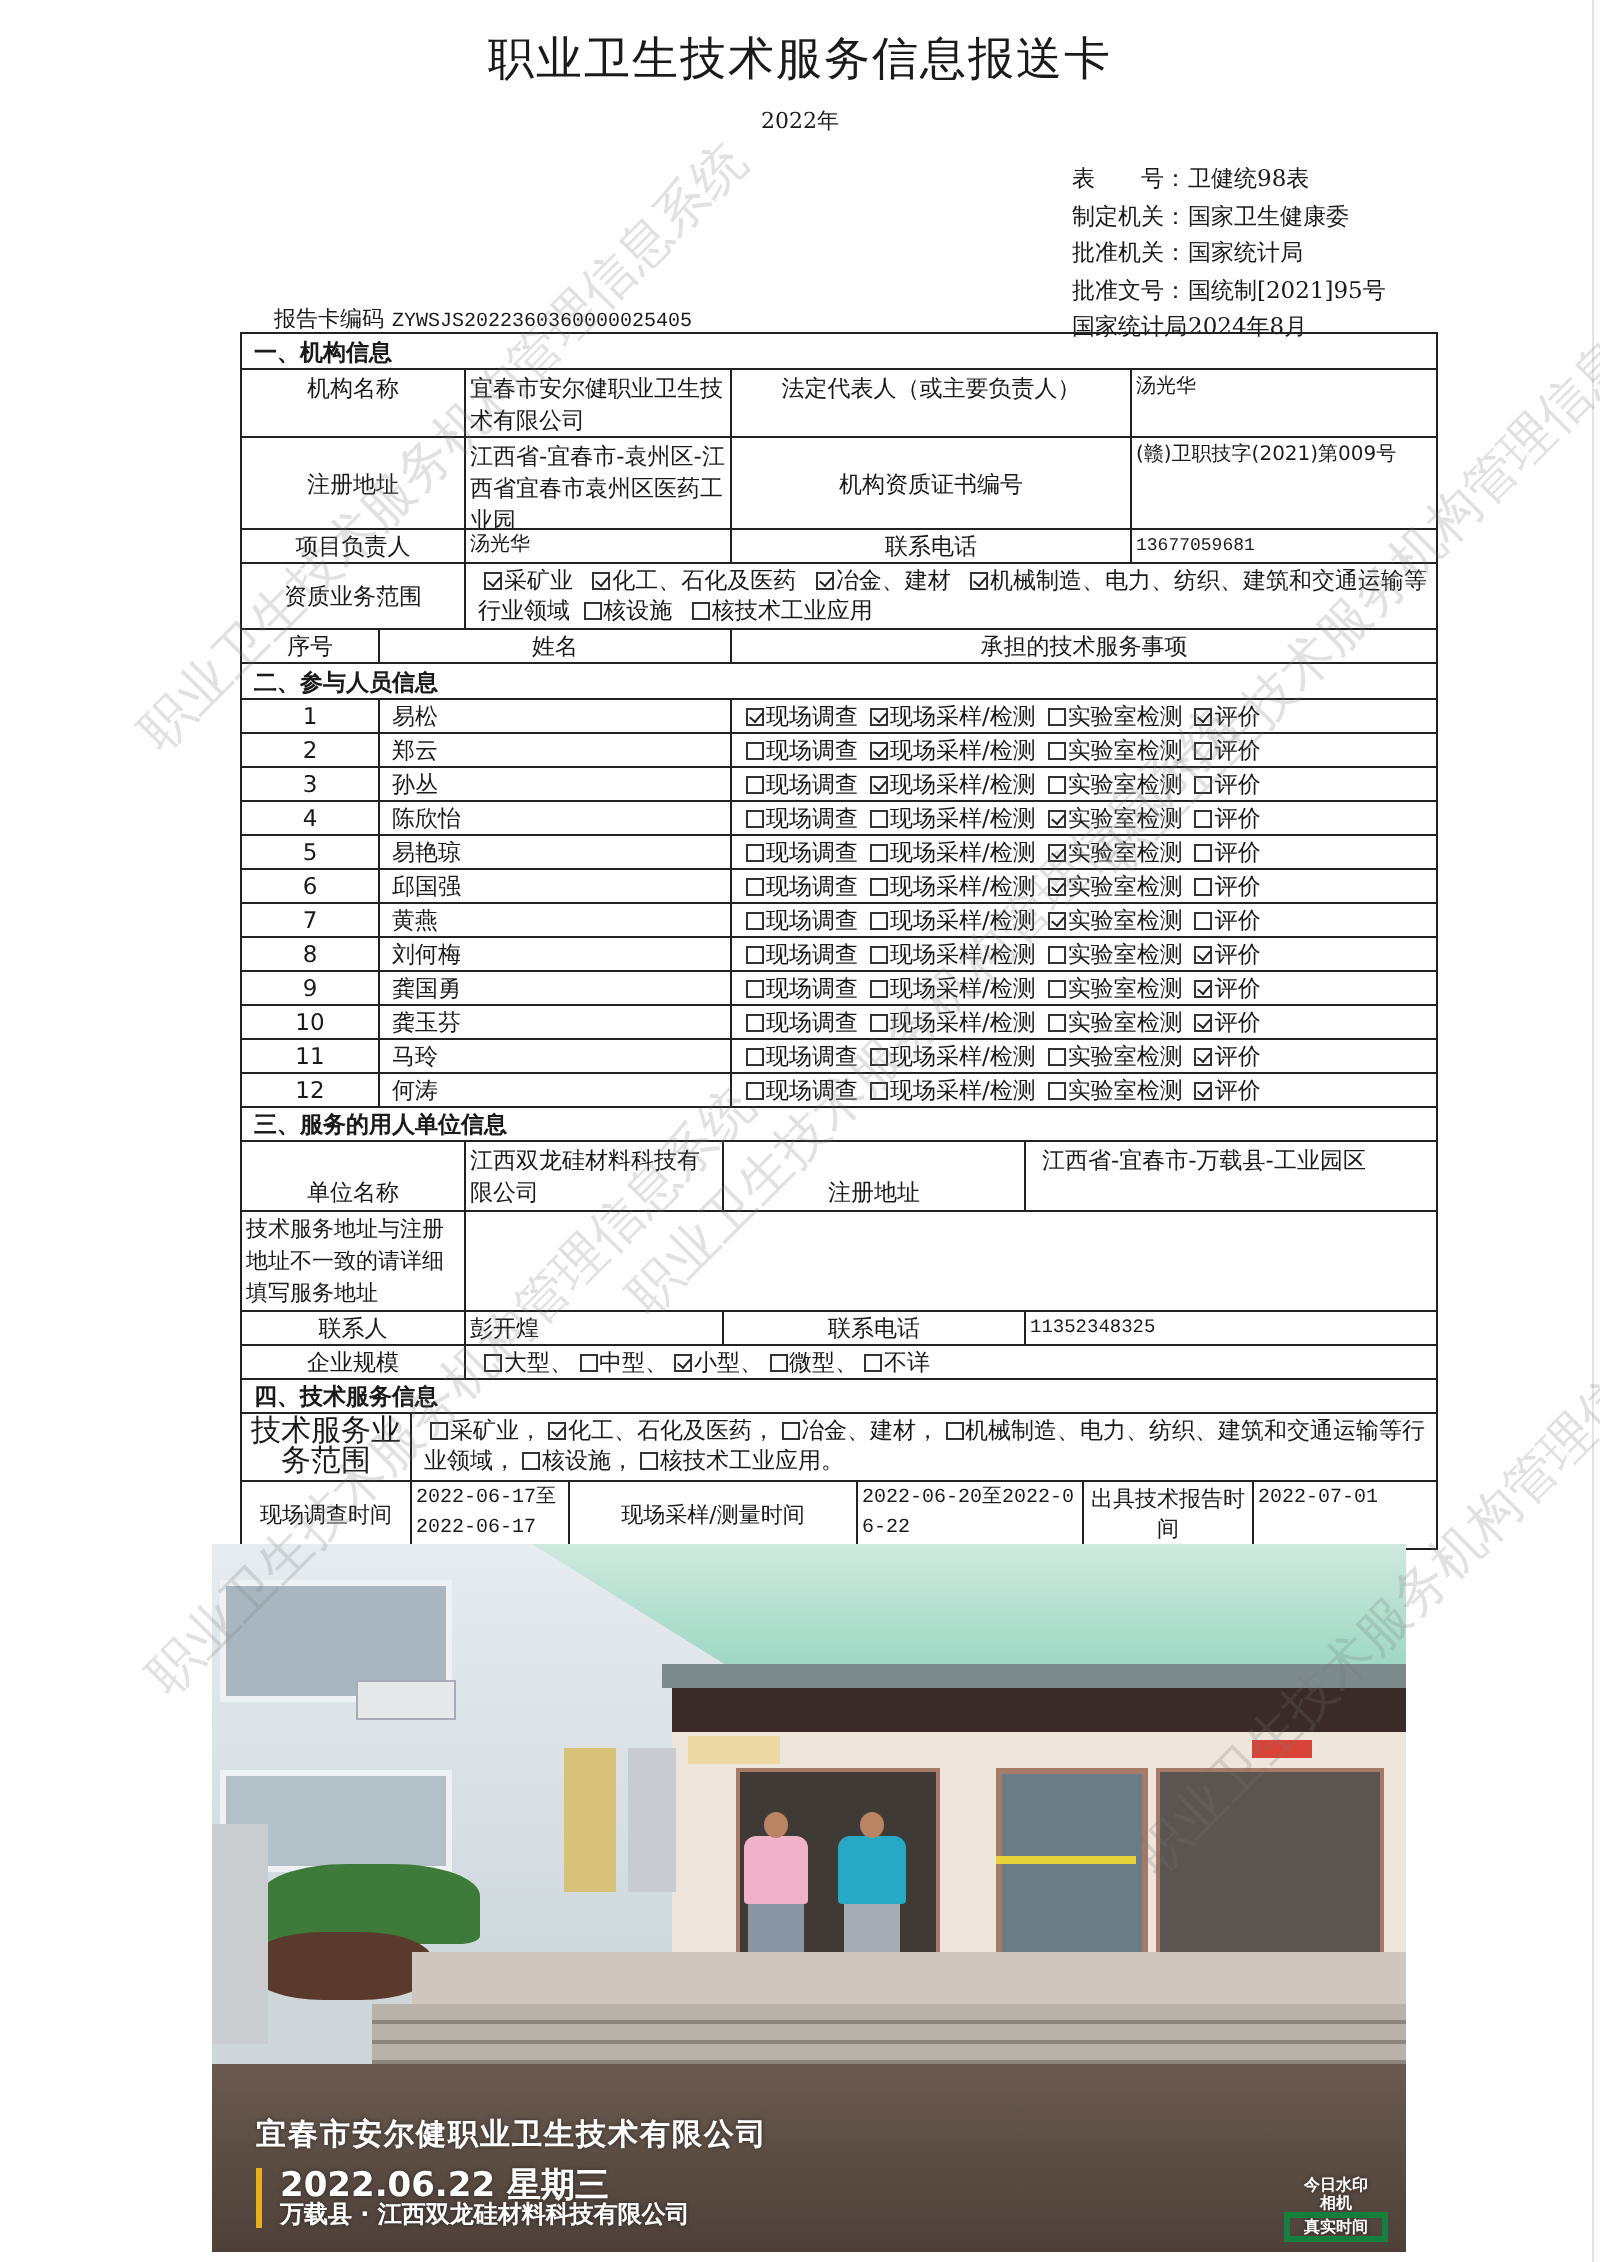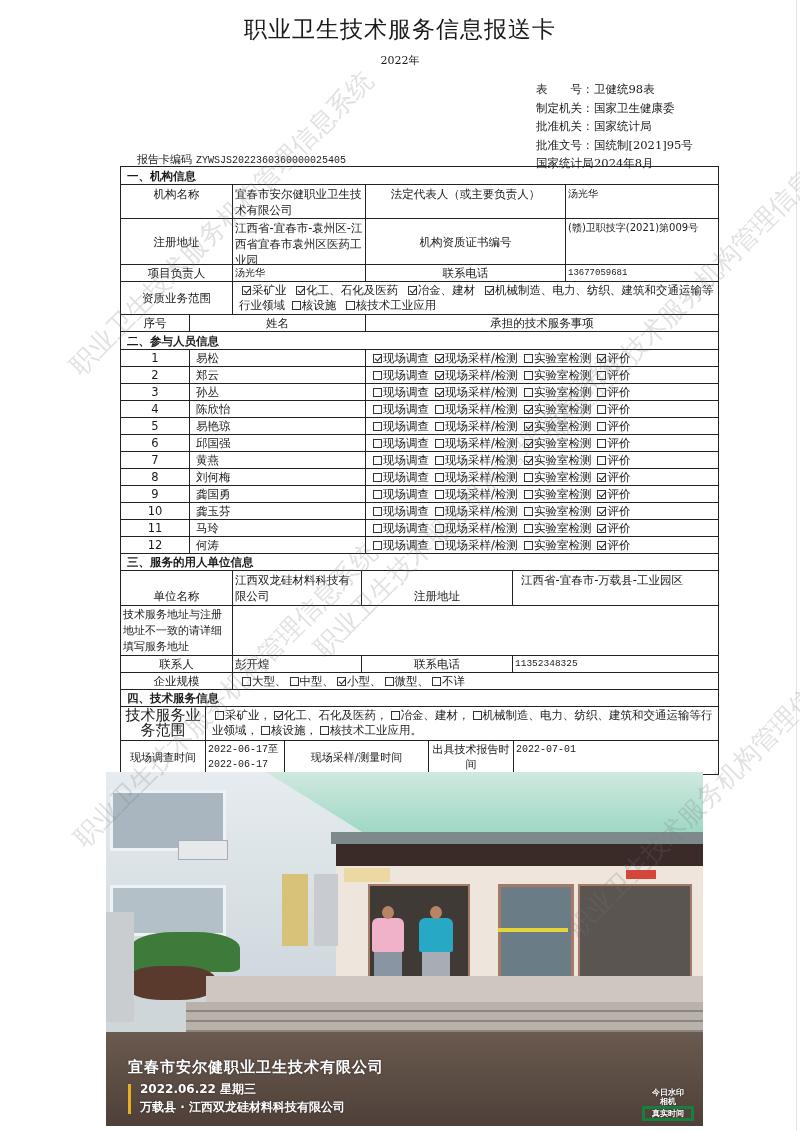--- a/index.html
+++ b/index.html
@@ -208,20 +208,21 @@
   <div class="r" style="height:33px">
     <div class="c ctr" style="width:85px;font-size:15px;line-height:15px">技术服务业务范围</div>
     <div class="c" style="flex:1;line-height:15px;padding-left:6px">
       <span><span class="cb"></span><span>采矿业，</span></span><span><span class="cb on"></span><span>化工、石化及医药，</span></span><span><span class="cb"></span><span>冶金、建材，</span></span><span><span class="cb"></span><span>机械制造、电力、纺织、建筑和交通运输等行业领域，</span></span><span><span class="cb"></span><span>核设施，</span></span><span><span class="cb"></span><span>核技术工业应用。</span></span>
     </div>
   </div>
   <div class="r" style="height:33px">
     <div class="c vmid" style="width:85px;font-size:11px">现场调查时间</div>
     <div class="c" style="width:79px;font-size:10px;font-family:'Liberation Mono','DejaVu Sans Mono',monospace;line-height:15px">2022-06-17至2022-06-17</div>
     <div class="c vmid" style="width:144px;font-size:11px">现场采样/测量时间</div>
+    <div class="c" style="width:113px;font-size:10px;font-family:'Liberation Mono','DejaVu Sans Mono',monospace;line-height:15px;word-break:break-all">2022-06-20至2022-06-22</div>
     <div class="c ctr" style="width:85px;font-size:11px;line-height:15px">出具技术报告时间</div>
     <div class="c" style="flex:1;font-size:10px;font-family:'Liberation Mono','DejaVu Sans Mono',monospace;line-height:15px">2022-07-01</div>
   </div>
 </div>
 
 <div class="photo">
 
   <div class="ph-abs" style="left:0;top:0;width:597px;height:210px;background:linear-gradient(#e6ecef,#cfd8dd)"></div>
 
   <div class="ph-abs" style="left:4px;top:18px;width:110px;height:55px;background:#a9b6bf;border:3px solid #eef2f4"></div>
@@ -253,21 +254,21 @@
   <div class="ph-abs" style="left:20px;top:194px;width:90px;height:34px;background:#5a3a2c;border-radius:40%"></div>
   <div class="ph-abs" style="left:0;top:140px;width:28px;height:110px;background:#c9cdd0"></div>
 
   <div class="ph-abs" style="left:100px;top:204px;width:497px;height:26px;background:#cfc7bf"></div>
   <div class="ph-abs" style="left:80px;top:230px;width:517px;height:30px;background:repeating-linear-gradient(#b9b2ab 0 8px,#8c8580 8px 10px)"></div>
 
   <div class="ph-abs" style="left:0;top:260px;width:597px;height:94px;background:linear-gradient(#6a5a4f,#4e4039)"></div>
 
   <div class="ph-abs wm-text" style="left:22px;top:286px;font-size:15px;letter-spacing:1px">宜春市安尔健职业卫生技术有限公司</div>
   <div class="ph-abs" style="left:22px;top:312px;width:3px;height:30px;background:#e8b020"></div>
-  <div class="ph-abs wm-text" style="left:34px;top:309px;font-size:12px">2022.06.22 星期三</div>
+  <div class="ph-abs wm-text" style="left:34px;top:309px;font-size:17px">2022.06.22 星期三</div>
   <div class="ph-abs wm-text" style="left:34px;top:327px;font-size:12px">万载县 · 江西双龙硅材料科技有限公司</div>
   <div class="ph-abs wm-text" style="left:536px;top:316px;font-size:8px;line-height:9px;text-align:center;width:52px">
     <div>今日水印</div>
     <div>相机</div>
     <div style="border:3px solid #15803d">真实时间</div>
   </div>
 </div>
 
 <div class="watermark" style="left:62px;top:358px;transform:rotate(-45deg)">职业卫生技术服务机构管理信息系统</div>
 <div class="watermark" style="left:306px;top:640px;transform:rotate(-45deg)">职业卫生技术服务机构管理信息系统</div>

